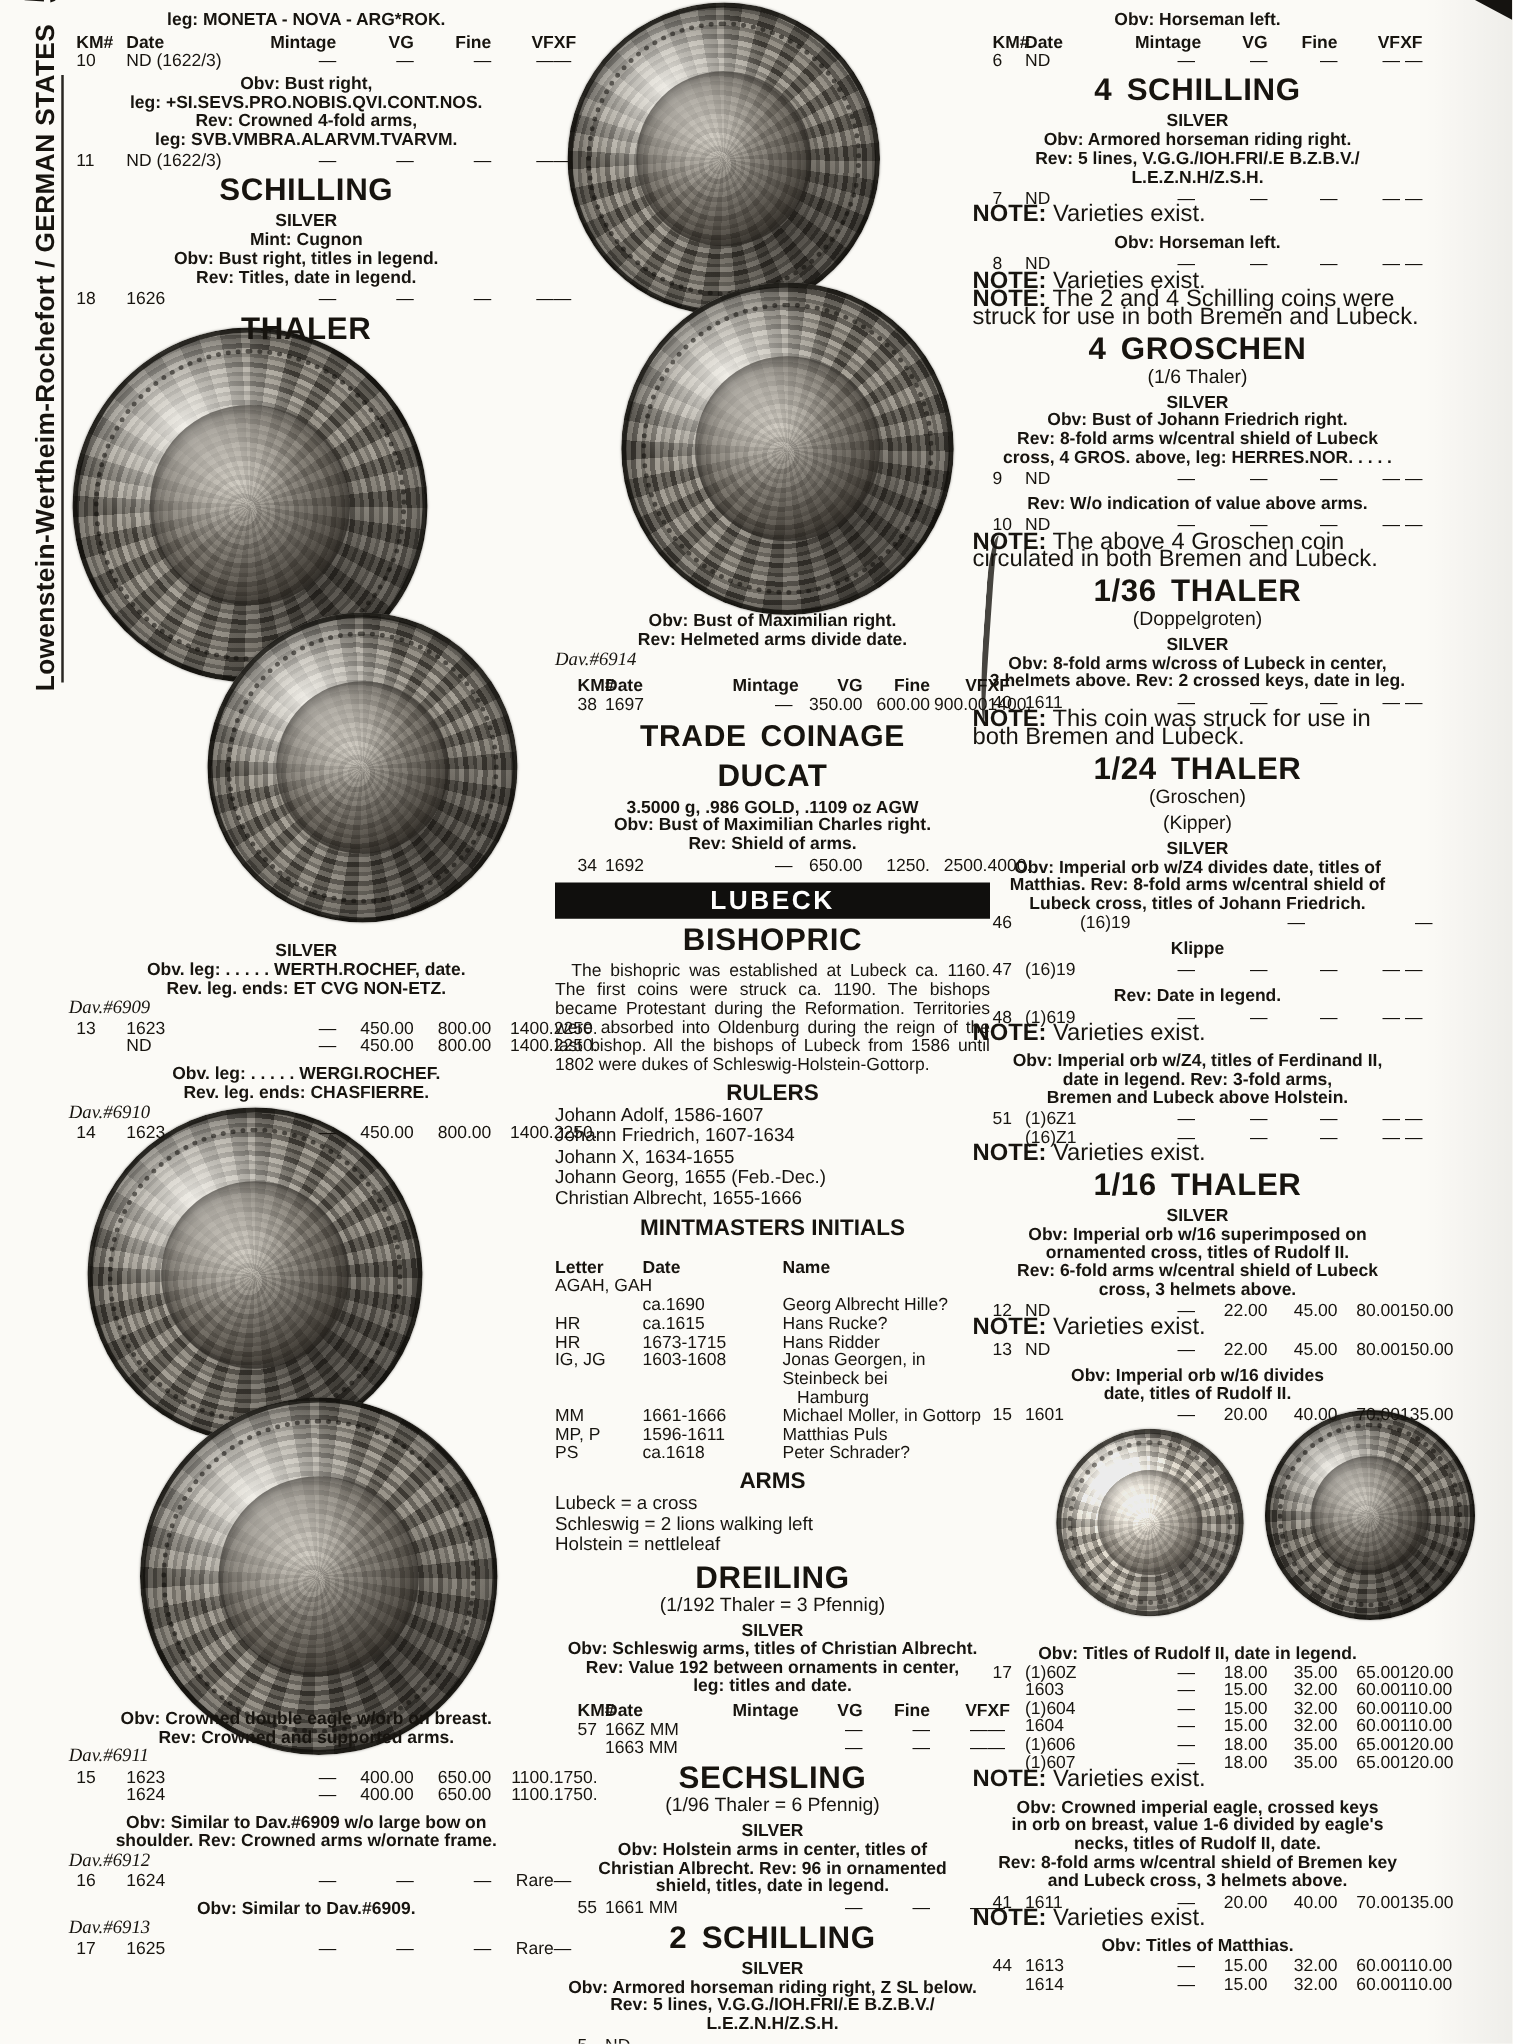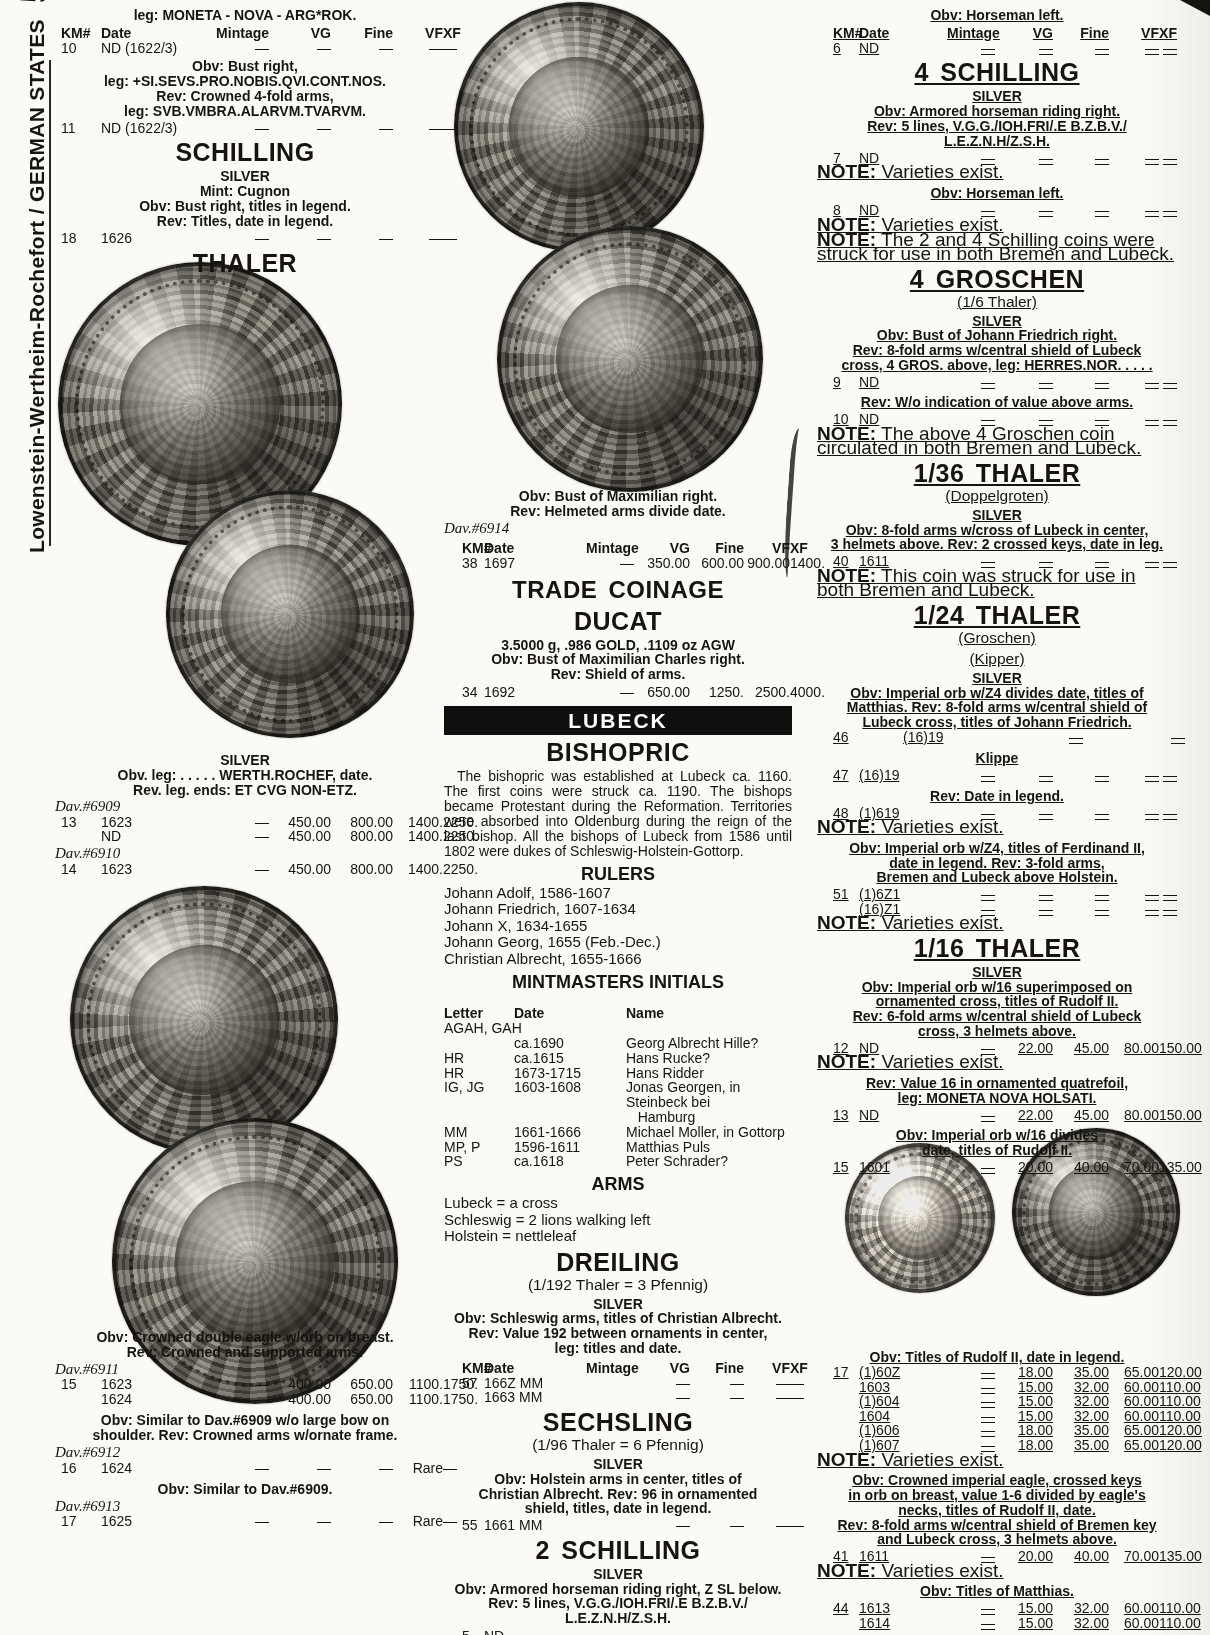--- a/index.html
+++ b/index.html
@@ -5,21 +5,21 @@
   html,body{margin:0;padding:0;}
   body{
     width:1210px;height:1635px;position:relative;overflow:hidden;
     background:#fbfaf6;color:#17140f;
     font-family:"Liberation Sans", sans-serif;
     -webkit-font-smoothing:antialiased;
   }
   .col{position:absolute;top:0;z-index:2;}
   #col1{left:55px;width:380px;}
   #col2{left:444px;width:348px;}
-  #col3{left:817px;width:360px;text-decoration:underline;}
+  #col3{left:778px;width:360px;}
 
   .h1{font-weight:700;font-size:25px;line-height:26px;text-align:center;
       margin:4px 0 1px;letter-spacing:.5px;word-spacing:4px;}
   .h1-big{font-size:24px;line-height:29px;}
   .h2{font-weight:700;font-size:18px;line-height:19px;text-align:center;margin:6px 0 1px;}
   .sub{font-size:15.5px;line-height:17px;text-align:center;margin-top:1px;}
   .desc{font-weight:700;font-size:14px;line-height:14.8px;text-align:center;
         white-space:pre-line;margin-top:4px;}
   .para{font-size:14px;line-height:15px;text-align:justify;text-indent:13px;margin-top:4px;}
   .left{font-size:15px;line-height:16.5px;}
@@ -174,20 +174,22 @@
     </div>
     <div class="row">
       <span class="c-km"></span>
       <span class="c-date">ND</span>
       <span class="c-m">—</span>
       <span class="c-vg">450.00</span>
       <span class="c-f">800.00</span>
       <span class="c-vf">1400.</span>
       <span class="c-xf">2250.</span>
     </div>
+    <div class="desc" style="margin-top: 7px;">Obv. leg: . . . . . WERGI.ROCHEF.
+Rev. leg. ends: CHASFIERRE.</div>
     <div class="dav">Dav.#6910</div>
     <div class="row">
       <span class="c-km">14</span>
       <span class="c-date">1623</span>
       <span class="c-m">—</span>
       <span class="c-vg">450.00</span>
       <span class="c-f">800.00</span>
       <span class="c-vf">1400.</span>
       <span class="c-xf">2250.</span>
     </div>
@@ -553,22 +555,20 @@
     <div class="row" style="margin-top: 2px;">
       <span class="c-km">12</span>
       <span class="c-date">ND</span>
       <span class="c-m">—</span>
       <span class="c-vg">22.00</span>
       <span class="c-f">45.00</span>
       <span class="c-vf">80.00</span>
       <span class="c-xf">150.00</span>
     </div>
     <div class="note"><b>NOTE:</b> <span class="">Varieties exist.</span></div>
-    <div class="desc" style="margin-top: 6px;">Rev: Value 16 in ornamented quatrefoil,
-leg: MONETA NOVA HOLSATI.</div>
     <div class="row" style="margin-top: 2px;">
       <span class="c-km">13</span>
       <span class="c-date">ND</span>
       <span class="c-m">—</span>
       <span class="c-vg">22.00</span>
       <span class="c-f">45.00</span>
       <span class="c-vf">80.00</span>
       <span class="c-xf">150.00</span>
     </div>
     <div class="desc" style="margin-top: 6px;">Obv: Imperial orb w/16 divides

